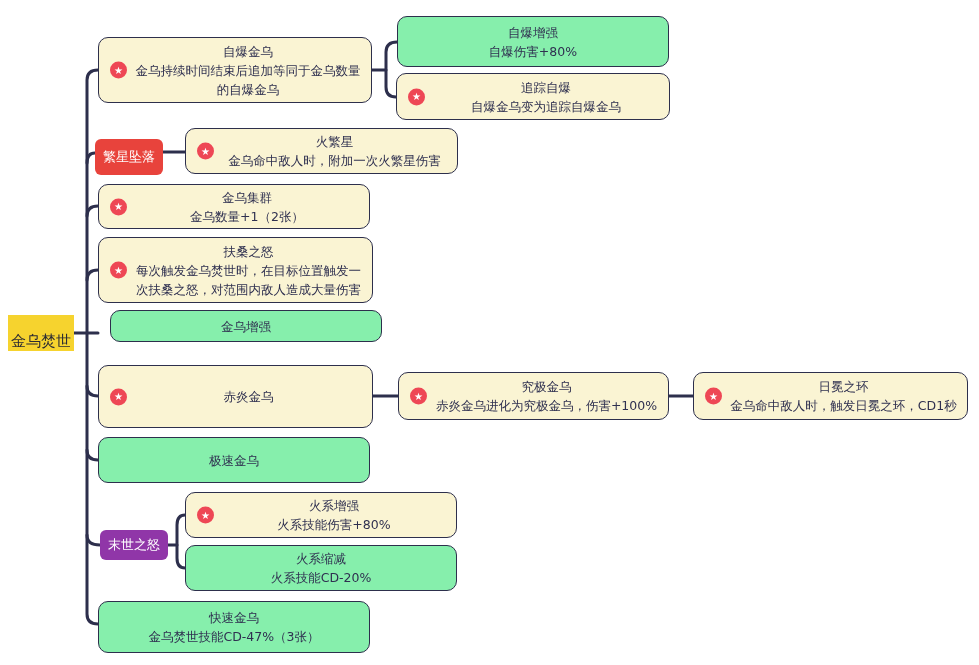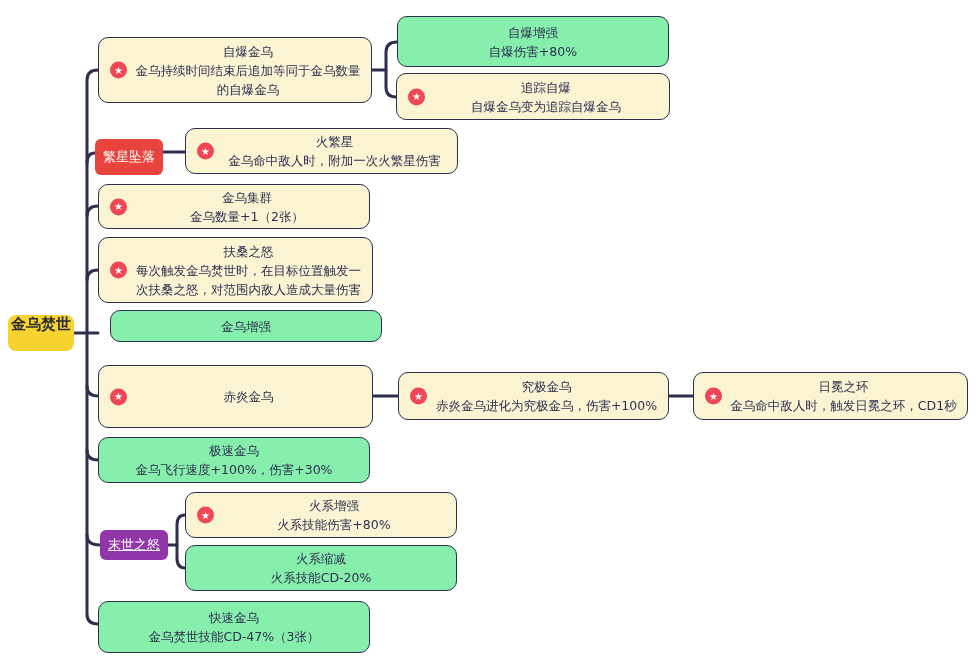--- a/index.html
+++ b/index.html
@@ -12,27 +12,27 @@
         padding:2px 10px;background:#86efac;}
   .node.yellow{background:#faf4d3;}
   .node.starred{padding-left:34px;padding-right:8px;}
   .node-title{white-space:nowrap;}
   .node-desc{}
   .star-badge{position:absolute;left:11px;top:50%;transform:translateY(-50%);
         width:17px;height:17px;border-radius:50%;background:#ee4755;color:#ffffff;
         display:flex;align-items:center;justify-content:center;
         font-size:10px;line-height:10px;font-style:normal;}
   .root-node{position:absolute;box-sizing:border-box;background:#f6d32e;
-        border-radius:8px;display:flex;align-items:flex-start;justify-content:center;
-        font-size:15px;color:#2b2b33;text-align:center;font-weight:bold;}
+        border-radius:0;display:flex;align-items:flex-end;justify-content:center;
+        font-size:15px;color:#2b2b33;text-align:center;}
   .tag{position:absolute;box-sizing:border-box;border-radius:6px;color:#ffffff;
         display:flex;align-items:center;justify-content:center;
         font-size:13px;text-align:center;white-space:nowrap;}
   .tag.red{background:#e8433c;}
-  .tag.purple{background:#9036a8;text-decoration:underline;}
+  .tag.purple{background:#9036a8;}
 </style>
 </head>
 <body>
 
 <svg class="links" width="979" height="665">
   <g fill="none" stroke="#2d2f4c" stroke-width="3" stroke-linecap="round">
 
     <path d="M 98 70 Q 87 70 87 80 L 87 614 Q 87 624 98 624"></path>
 
     <path d="M 74 333 L 98 333"></path>
@@ -136,21 +136,20 @@
 <div class="node yellow starred" style="left:693px;top:372px;width:275px;height:48px">
   <span class="star-badge">
       <i>★</i>
     </span>
   <div class="node-title">日冕之环</div>
   <div class="node-desc">金乌命中敌人时，触发日冕之环，CD1秒</div>
 </div>
 
 <div class="node" style="left:98px;top:437px;width:272px;height:46px">
   <div class="node-title">极速金乌</div>
-  <div class="node-desc">金乌飞行速度+100%，伤害+30%</div>
 </div>
 
 <div class="node yellow starred" style="left:185px;top:492px;width:272px;height:46px">
   <span class="star-badge">
       <i>★</i>
     </span>
   <div class="node-title">火系增强</div>
   <div class="node-desc">火系技能伤害+80%</div>
 </div>
 

